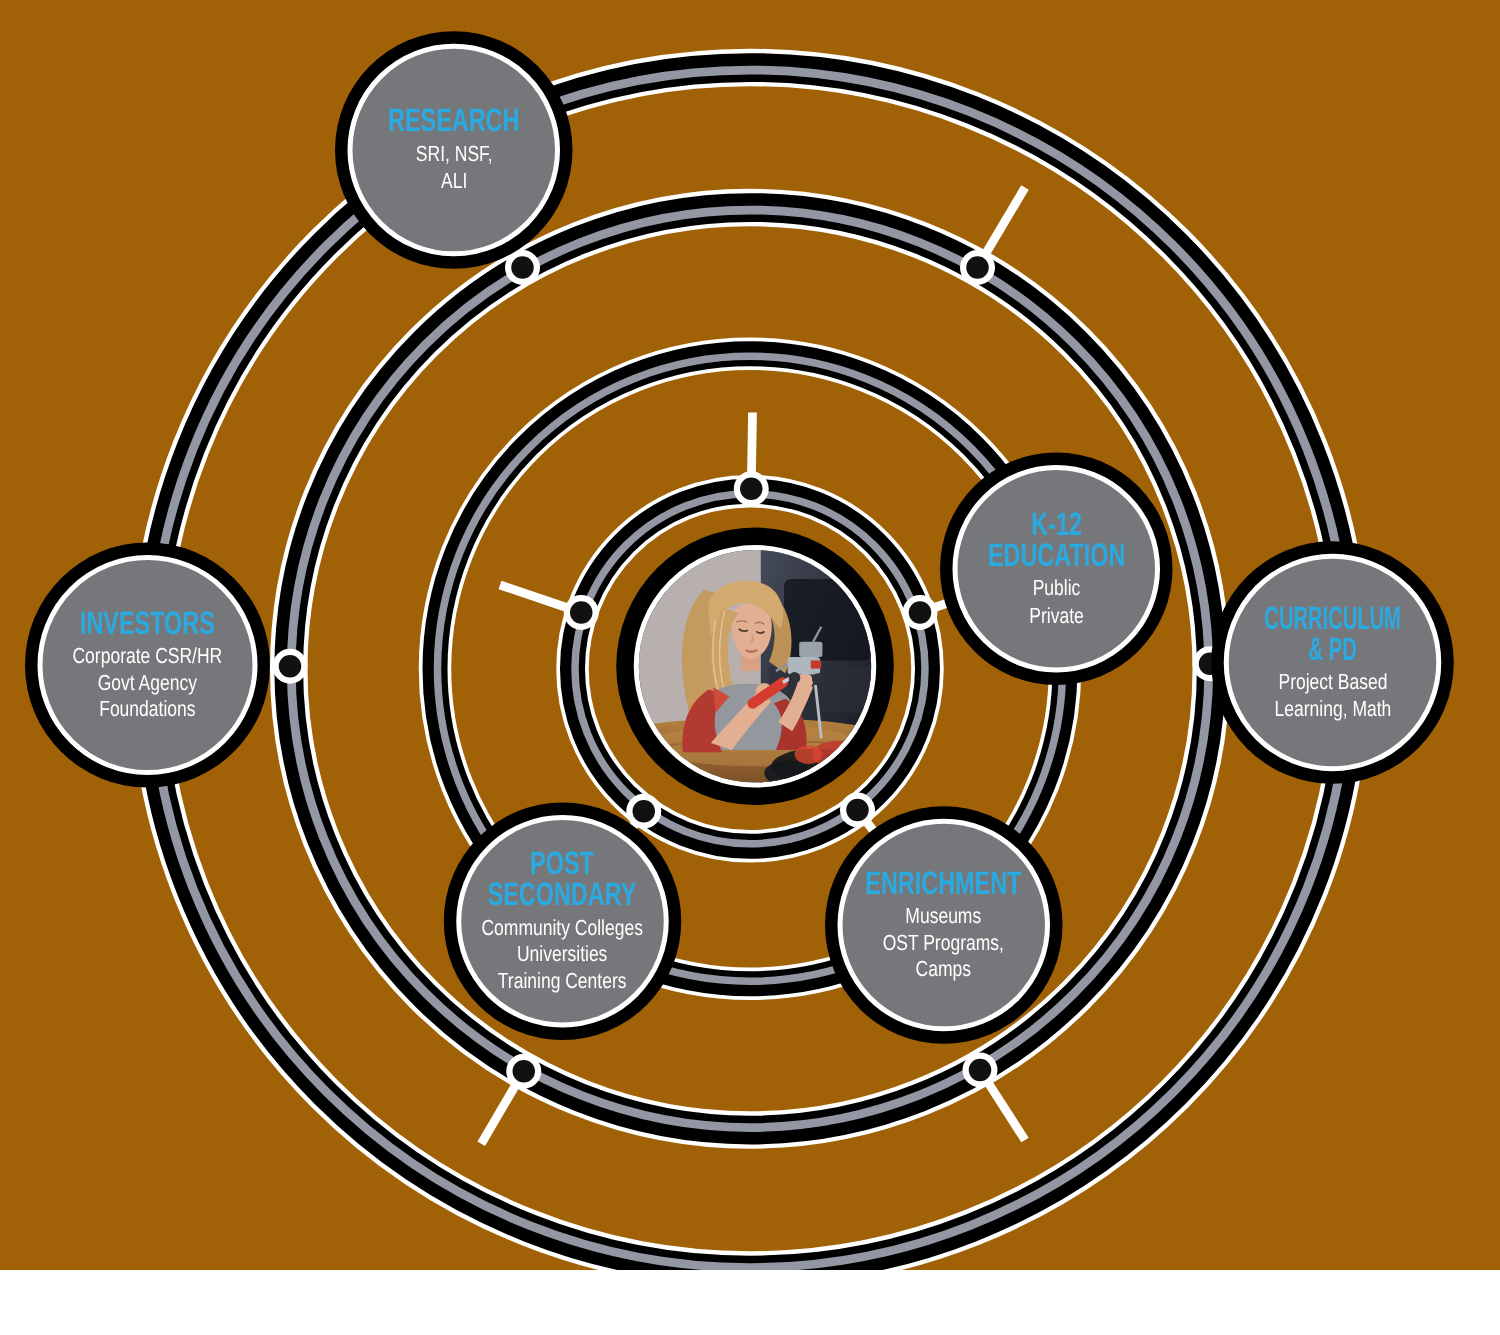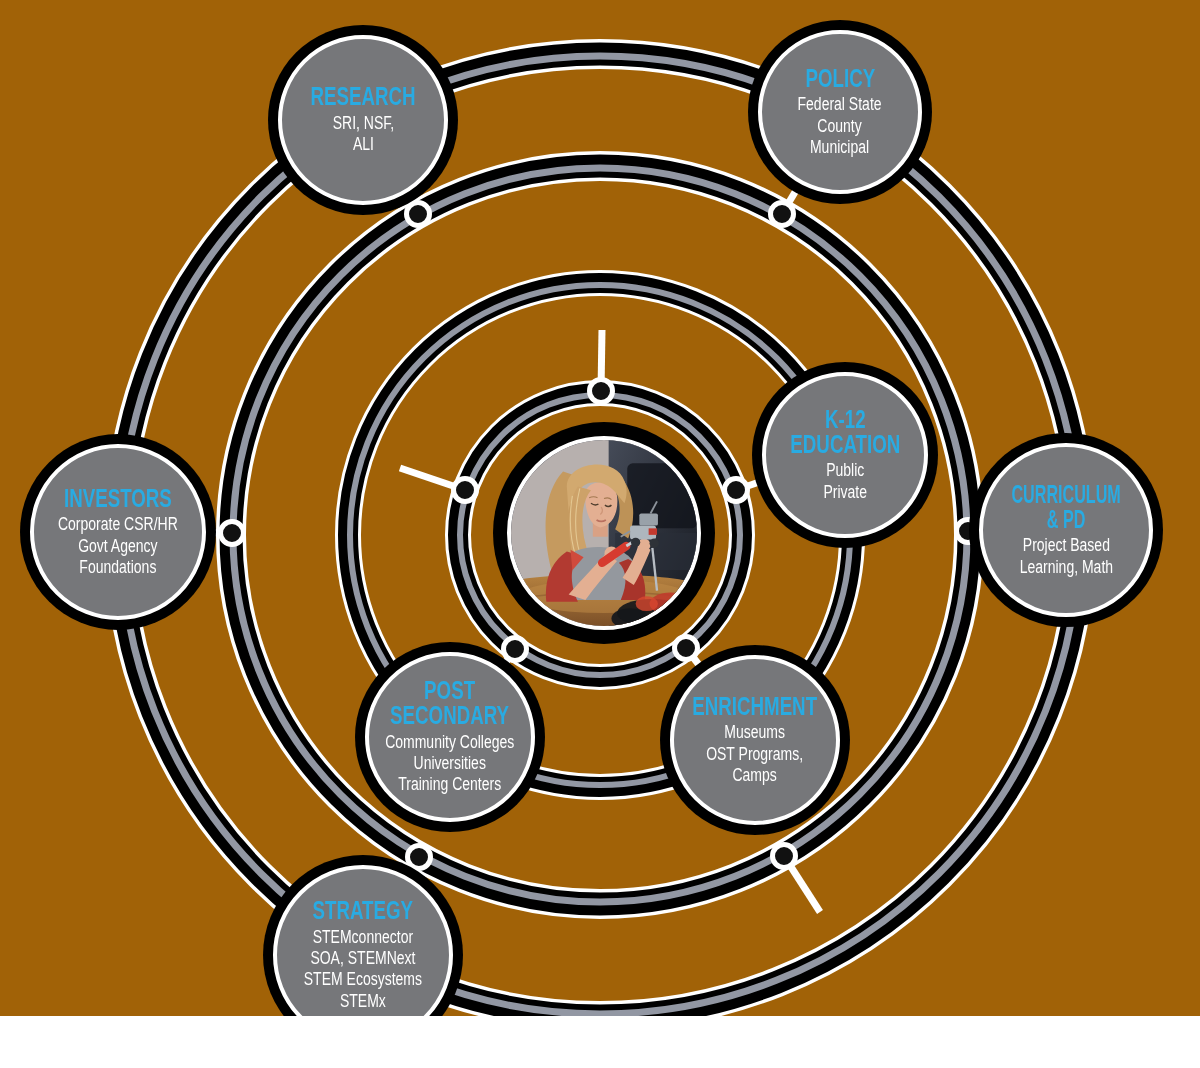--- a/index.html
+++ b/index.html
@@ -152,26 +152,20 @@
       <ellipse cx="188" cy="190" rx="14" ry="9" fill="#202329" opacity=".9"></ellipse>
     </svg>
   </div>
 
   <div class="node" style="left:278px;top:35px;width:162px;height:162px">
     <div class="node-title">RESEARCH</div>
     <div class="node-body">SRI, NSF,
 ALI</div>
   </div>
 
-  <div class="node" style="left:758px;top:30px;width:156px;height:156px">
-    <div class="node-title">POLICY</div>
-    <div class="node-body">Federal State
-County
-Municipal</div>
-  </div>
 
 
 
   <div class="node" style="left:762px;top:372px;width:158px;height:158px">
     <div class="node-title">K-12
 EDUCATION</div>
     <div class="node-body">Public
 Private</div>
   </div>
 
@@ -196,22 +190,15 @@
   </div>
 
   <div class="node" style="left:365px;top:652px;width:162px;height:162px">
     <div class="node-title">POST
 SECONDARY</div>
     <div class="node-body">Community Colleges
 Universities
 Training Centers</div>
   </div>
 
-  <div class="node" style="left:273px;top:865px;width:172px;height:172px">
-    <div class="node-title">STRATEGY</div>
-    <div class="node-body">STEMconnector
-SOA, STEMNext
-STEM Ecosystems
-STEMx</div>
-  </div>
 
 
 </div>
 
 </body></html>

